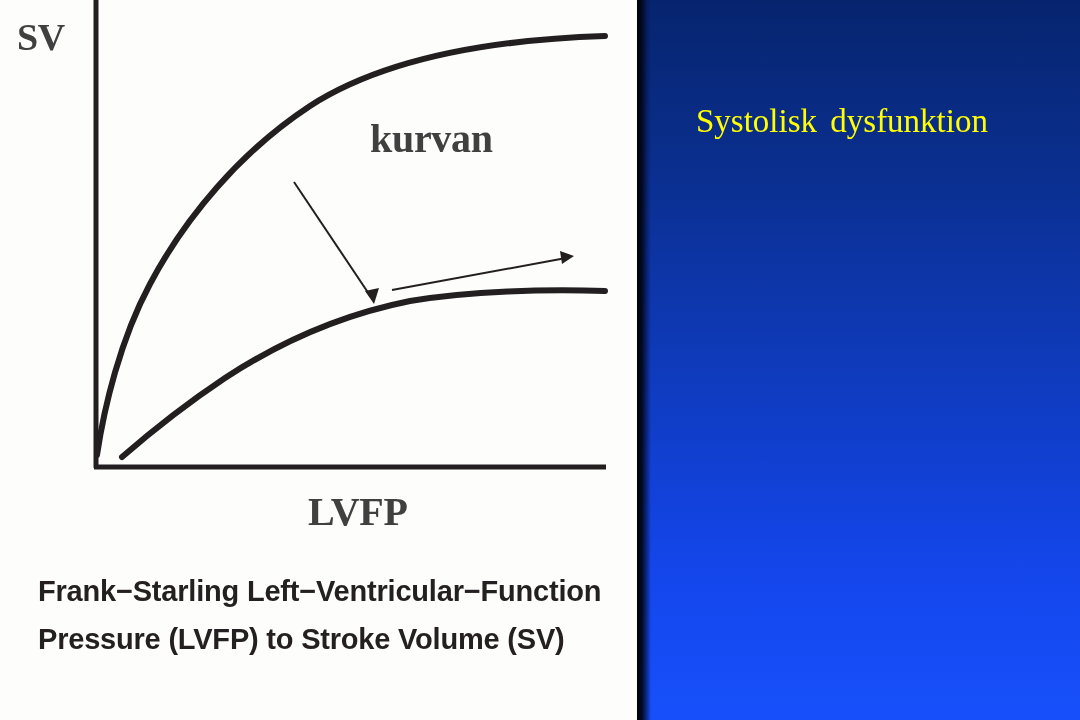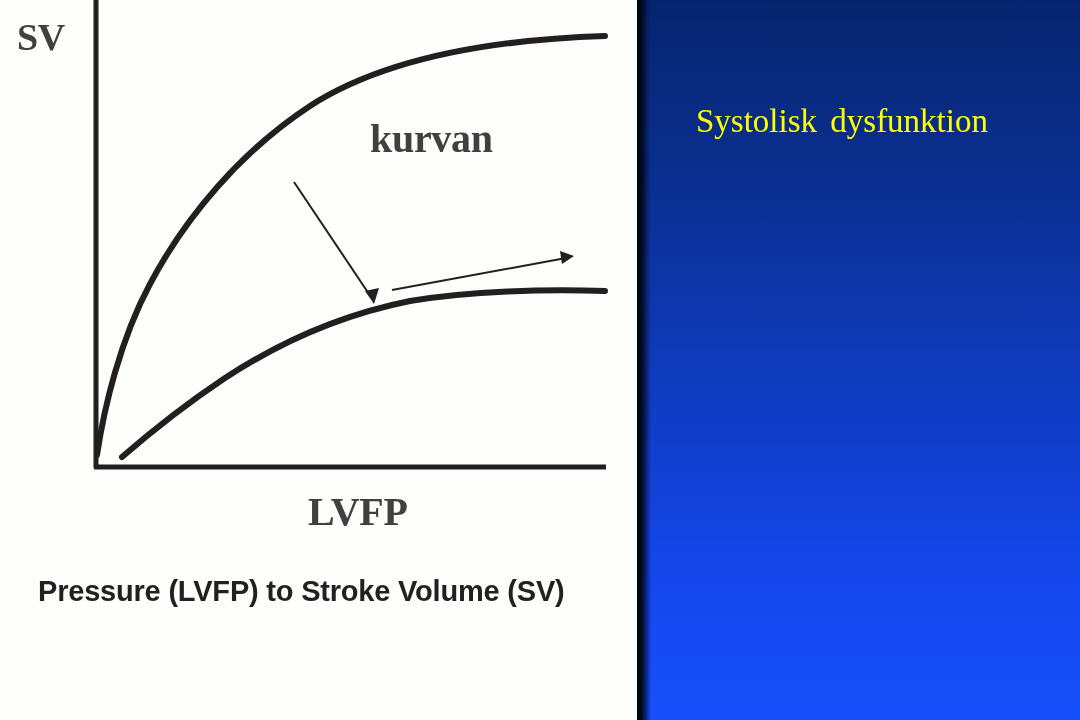--- a/index.html
+++ b/index.html
@@ -118,20 +118,21 @@
     </svg>
 
     <div class="fig-label" id="label-sv">SV</div>
 
     <div class="fig-label" id="label-lvfp">LVFP</div>
 
     <div class="fig-label" id="label-normal">kurvan</div>
 
 
     <div id="caption">
+      <div class="caption-line">Frank−Starling Left−Ventricular−Function</div>
       <div class="caption-line">Pressure (LVFP) to Stroke Volume (SV)</div>
     </div>
   </div>
 
   <div id="title-panel">
     <div id="panel-edge-shadow"></div>
     <div id="title-block">
       <div class="title-line">Systolisk dysfunktion</div>
     </div>
   </div>

